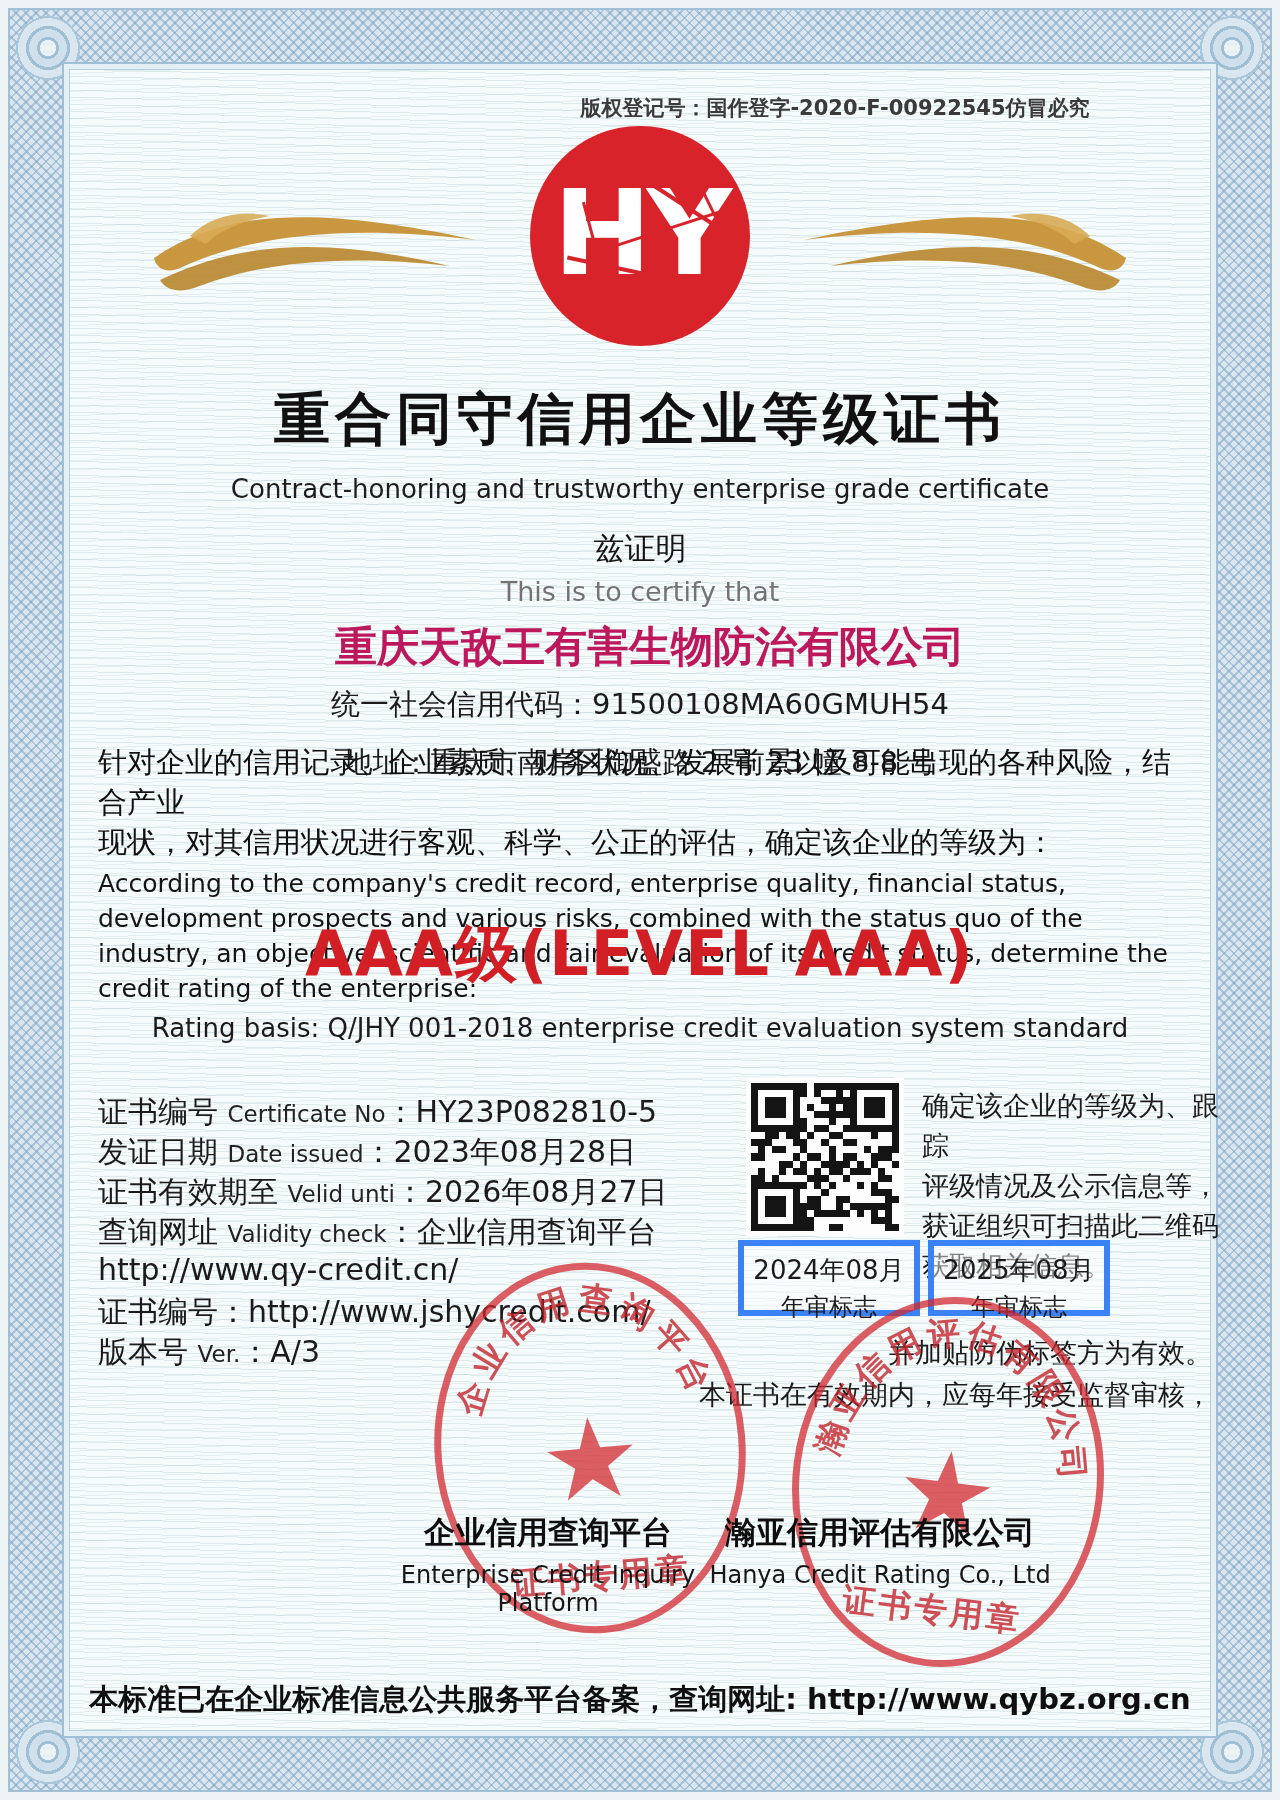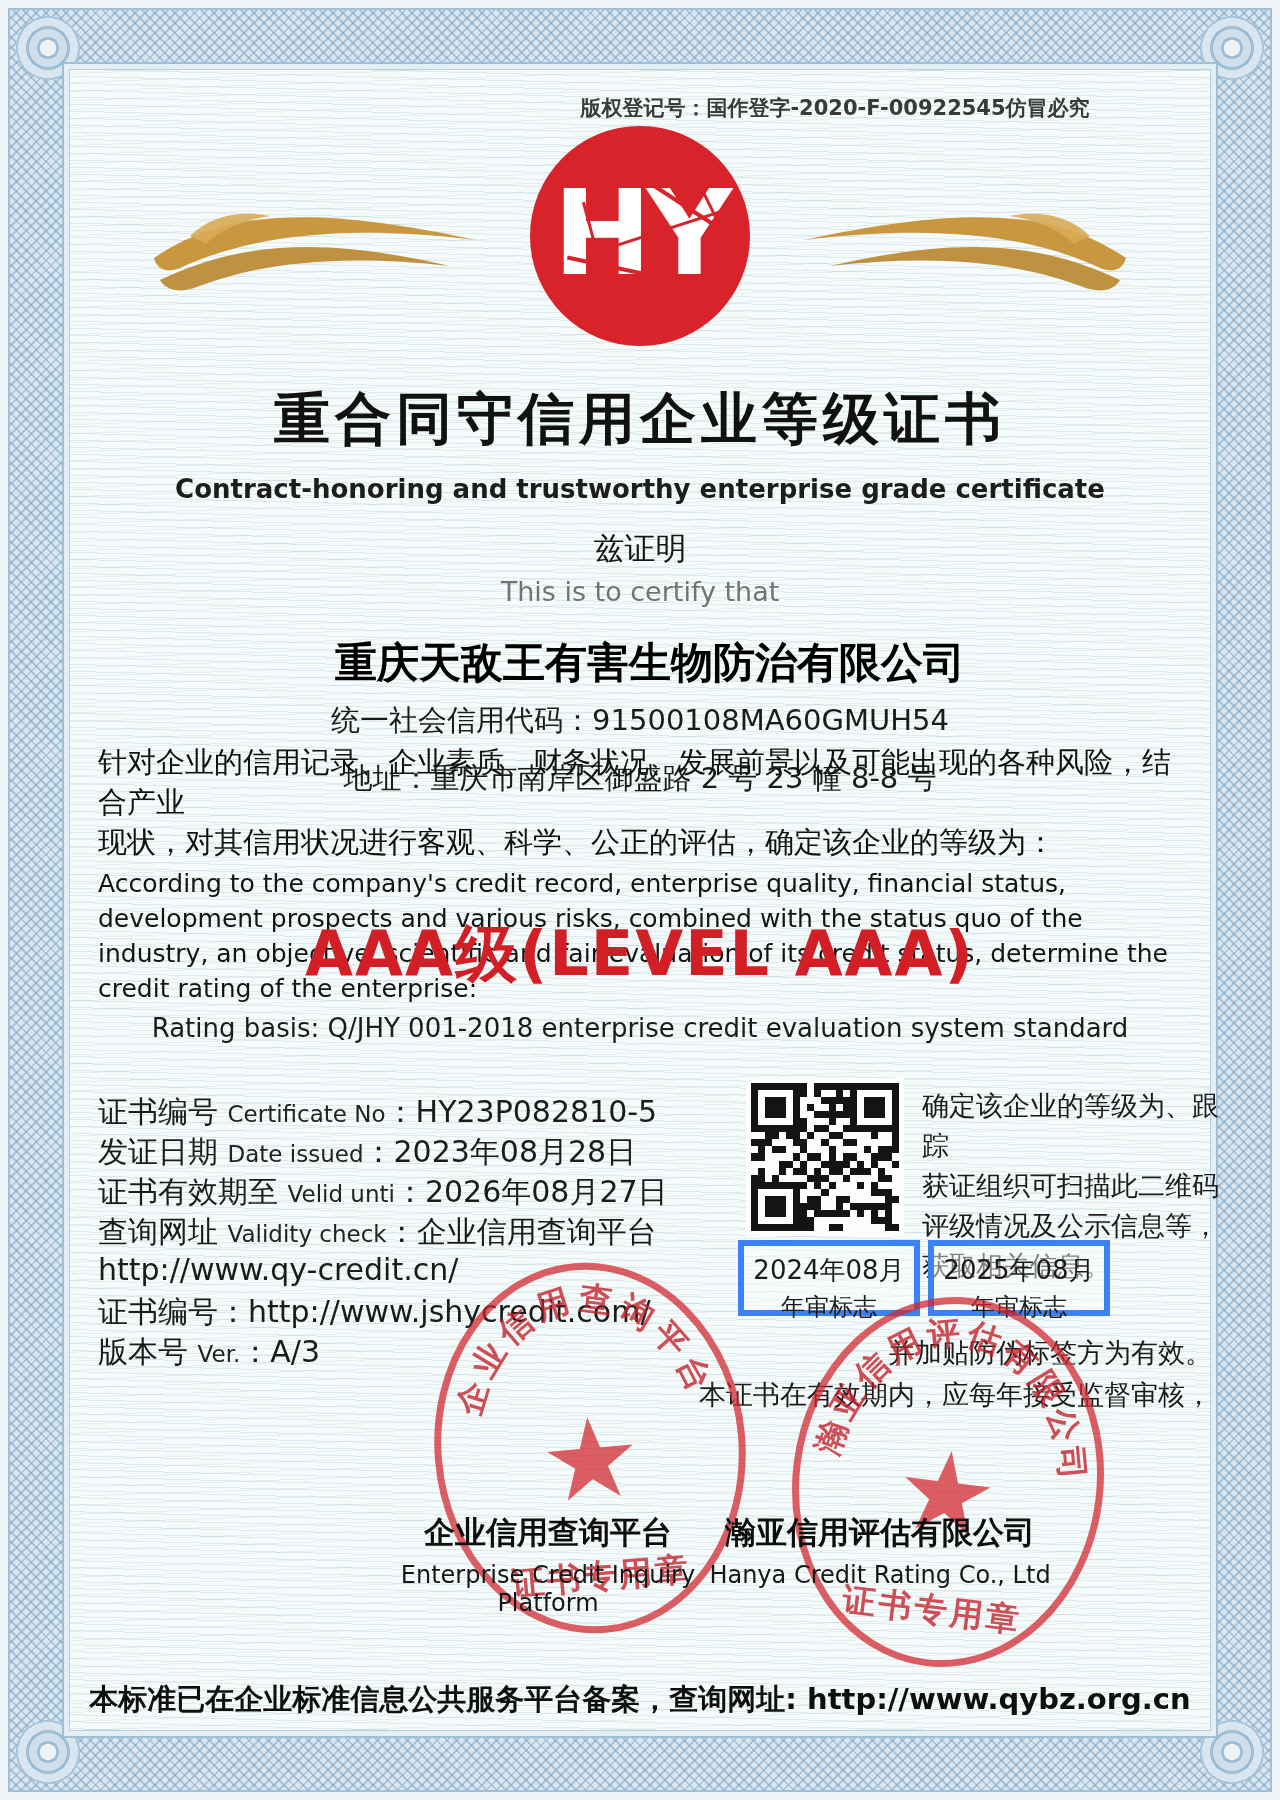--- a/index.html
+++ b/index.html
@@ -50,24 +50,24 @@
   .crack.c4{top:70px;left:128px;width:96px;height:3px;transform:rotate(64deg);}
   .crack.c5{top:150px;left:130px;width:86px;height:3px;transform:rotate(-58deg);}
   .crack.c6{top:118px;left:20px;width:90px;height:3px;transform:rotate(75deg);}
 
   .flourish { top:196px; width:330px; height:110px; }
   .flourish.left { left:150px; }
   .flourish.right { right:150px; transform:scaleX(-1); }
 
   .head-block { top:382px; left:0; width:100%; text-align:center; }
   .title-zh { font-size:56px; font-weight:600; letter-spacing:5px; color:#111; }
-  .title-en { margin-top:16px; font-size:26px; font-weight:700; color:#1d1d1d; }
+  .title-en { margin-top:16px; font-size:26px; font-weight:400; color:#1d1d1d; }
   .certify-zh { margin-top:24px; font-size:31px; color:#151515; }
   .certify-en { margin-top:6px; font-size:27px; color:#737373; }
-  .company-name { margin-top:28px; font-size:42px; font-weight:800; color:#000000;padding-left:20px; }
+  .company-name { margin-top:12px; font-size:42px; font-weight:800; color:#be185d;padding-left:20px; }
   .company-code { margin-top:10px; font-size:29px; }
   .company-addr { margin-top:18px; font-size:29px;text-align:center; }
 
   .evaluation { top:742px; left:98px; width:1084px; text-align:left; }
   .eval-zh { font-size:29px; line-height:40px; color:#101010; }
   .eval-en { margin-top:4px; font-size:25px; line-height:35px; color:#141414; }
 
   .grade-line { top:912px; left:0; width:100%; text-align:center;
     font-size:62px; font-weight:800; letter-spacing:2px; color:#d21f26; }
 
@@ -633,22 +633,22 @@
       <i></i>
       <i></i>
       <i></i>
       <i></i>
       <i class="on"></i>
       <i class="on"></i>
     </div>
 
   <div class="abs qr-note">
     <div>确定该企业的等级为、跟踪</div>
+    <div>评级情况及公示信息等，</div>
     <div>获证组织可扫描此二维码</div>
-    <div>评级情况及公示信息等，</div>
     <div>获取相关信息。</div>
   </div>
 
   <div class="abs audit-boxes">
     <div class="audit-box">
       <div class="audit-date">2024年08月</div>
       <div class="audit-label">年审标志</div>
     </div>
     <div class="audit-box">
       <div class="audit-date">2025年08月</div>

